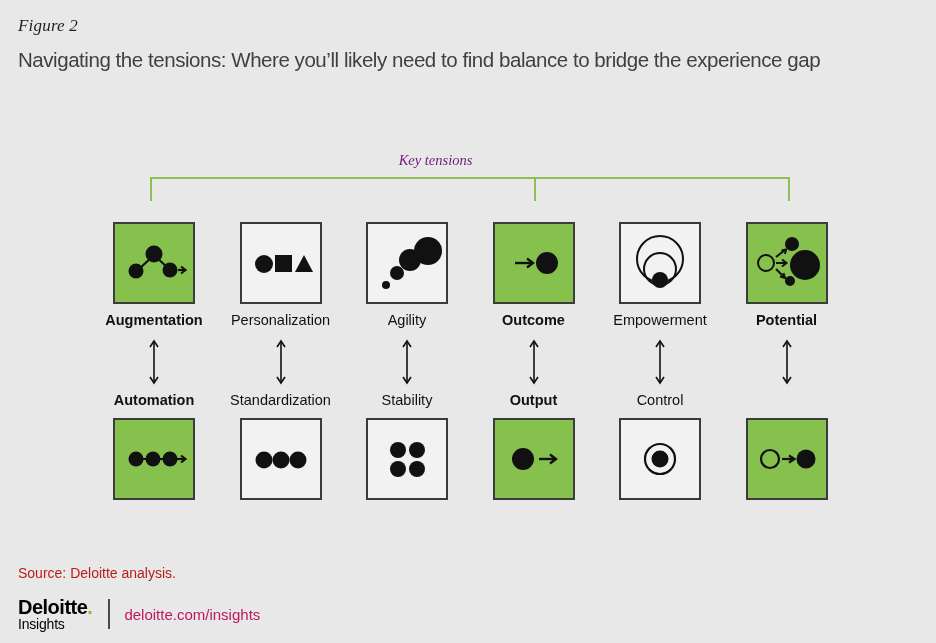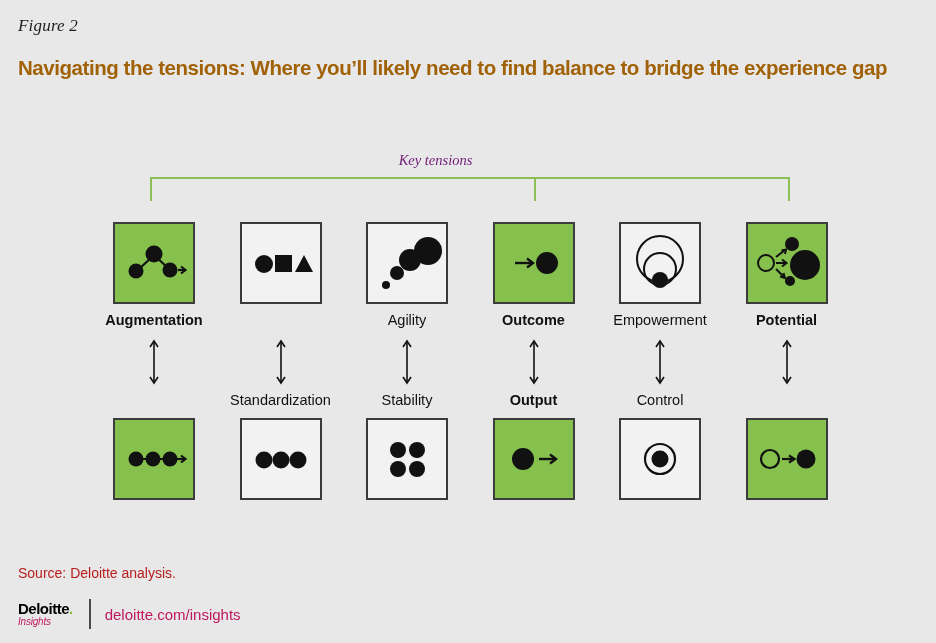--- a/index.html
+++ b/index.html
@@ -23,26 +23,26 @@
     top: 16px;
     font-family: "Liberation Serif", serif;
     font-style: italic;
     font-size: 17px;
     color: #222222;
     letter-spacing: 0.2px;
   }
   .figure-title {
     position: absolute;
     left: 18px;
-    top: 56px;
+    top: 48px;
     font-family: "Liberation Sans", sans-serif;
-    font-weight: bold;
+    font-weight: normal;
     font-size: 20.5px;
     letter-spacing: -0.45px;
-    color: #a16207;
+    color: #404040;
     white-space: nowrap;
   }
 
   
   .bracket-label {
     position: absolute;
     left: 0;
     top: 152px;
     width: 936px;
     text-align: center;
@@ -154,30 +154,29 @@
     display: flex;
     align-items: center;
     height: 34px;
   }
   .deloitte-mark {
     line-height: 1.02;
     font-family: "Liberation Sans", sans-serif;
   }
   .deloitte-mark .d-top {
     font-weight: bold;
-    font-size: 15px;
+    font-size: 20px;
     letter-spacing: -0.5px;
     color: #000000;
   }
   .deloitte-mark .d-dot { color: #86bc25; }
   .deloitte-mark .d-bottom {
-    font-size: 10px;
+    font-size: 14px;
     letter-spacing: -0.2px;
-    color: #be185d;
-    font-style: italic;
+    color: #000000;
   }
   .footer-divider {
     width: 2px;
     height: 30px;
     background: #4a4a4a;
     margin: 0 14px 0 16px;
   }
   .footer-url {
     font-size: 15px;
     color: #be185d;
@@ -211,20 +210,21 @@
         <path d="M63 46 L70 46" stroke="#111" stroke-width="2.2" fill="none"></path>
         <path d="M66 42.5 L70.5 46 L66 49.5" stroke="#111" stroke-width="2.2" fill="none"></path>
       </svg>
     </div>
     <div class="col-label top bold">Augmentation</div>
     <svg class="tension-arrow" viewBox="0 0 20 48">
       <line x1="10" y1="4" x2="10" y2="44" stroke="#111" stroke-width="1.6"></line>
       <path d="M6 9 L10 3 L14 9" stroke="#111" stroke-width="1.6" fill="none"></path>
       <path d="M6 39 L10 45 L14 39" stroke="#111" stroke-width="1.6" fill="none"></path>
     </svg>
+    <div class="col-label bottom bold">Automation</div>
     <div class="bottom-box-wrap">
       <div class="icon-box green">
         <svg width="78" height="78" viewBox="0 0 78 78">
           <line x1="20" y1="39" x2="56" y2="39" stroke="#111" stroke-width="2.2"></line>
           <circle cx="21" cy="39" r="7.5" fill="#111"></circle>
           <circle cx="38" cy="39" r="7.5" fill="#111"></circle>
           <circle cx="55" cy="39" r="7.5" fill="#111"></circle>
           <path d="M62 39 L70 39" stroke="#111" stroke-width="2.2"></path>
           <path d="M66 35.5 L70.5 39 L66 42.5" stroke="#111" stroke-width="2.2" fill="none"></path>
         </svg>
@@ -233,20 +233,21 @@
   </div>
 
   <div class="col">
     <div class="icon-box">
       <svg width="78" height="78" viewBox="0 0 78 78">
         <circle cx="22" cy="40" r="9" fill="#111"></circle>
         <rect x="33" y="31" width="17" height="17" fill="#111"></rect>
         <path d="M62 31 L71 48 L53 48 Z" fill="#111"></path>
       </svg>
     </div>
+    <div class="col-label top">Personalization</div>
     <svg class="tension-arrow" viewBox="0 0 20 48">
       <line x1="10" y1="4" x2="10" y2="44" stroke="#111" stroke-width="1.6"></line>
       <path d="M6 9 L10 3 L14 9" stroke="#111" stroke-width="1.6" fill="none"></path>
       <path d="M6 39 L10 45 L14 39" stroke="#111" stroke-width="1.6" fill="none"></path>
     </svg>
     <div class="col-label bottom">Standardization</div>
     <div class="bottom-box-wrap">
       <div class="icon-box">
         <svg width="78" height="78" viewBox="0 0 78 78">
           <circle cx="22" cy="40" r="8.5" fill="#111"></circle>

